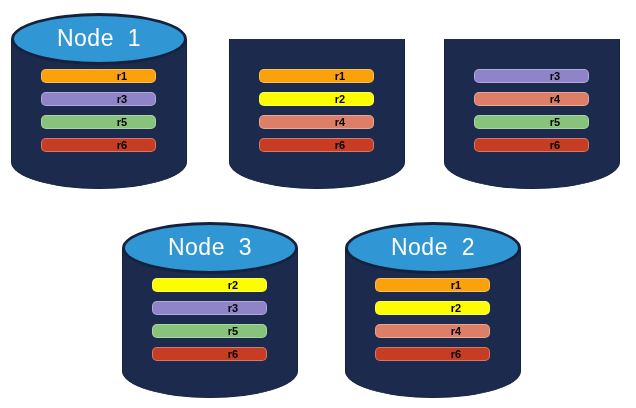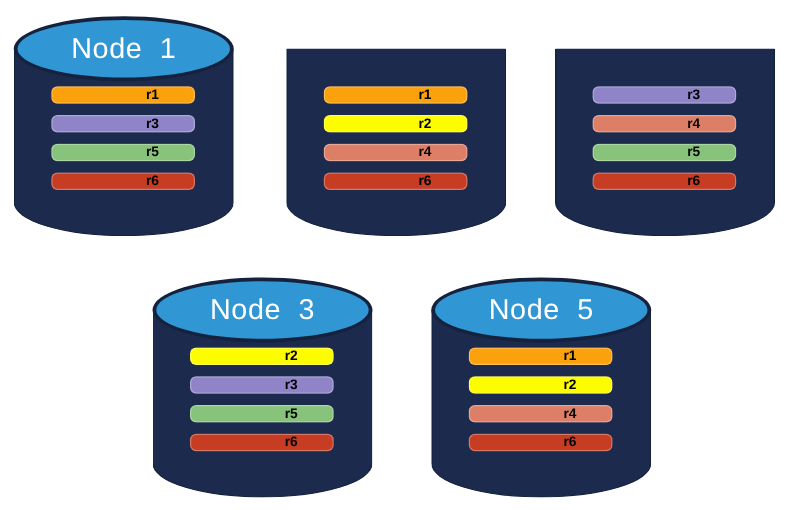--- a/index.html
+++ b/index.html
@@ -153,21 +153,21 @@
           <span>r5</span>
         </div>
         <div class="bar" style="background: rgb(198, 61, 35);">
           <span>r6</span>
         </div>
       </div>
   </div>
     <div class="cylinder" style="left: 345px; top: 222px;">
     <div class="cyl-body"></div>
     <div class="cyl-top">
-      <span class="cyl-title">Node  5</span>
+      <span class="cyl-title">Node  2</span>
     </div>
     <div class="bars">
         <div class="bar" style="background: rgb(251, 161, 11);">
           <span>r1</span>
         </div>
         <div class="bar" style="background: rgb(253, 253, 0);">
           <span>r2</span>
         </div>
         <div class="bar" style="background: rgb(221, 127, 102);">
           <span>r4</span>

